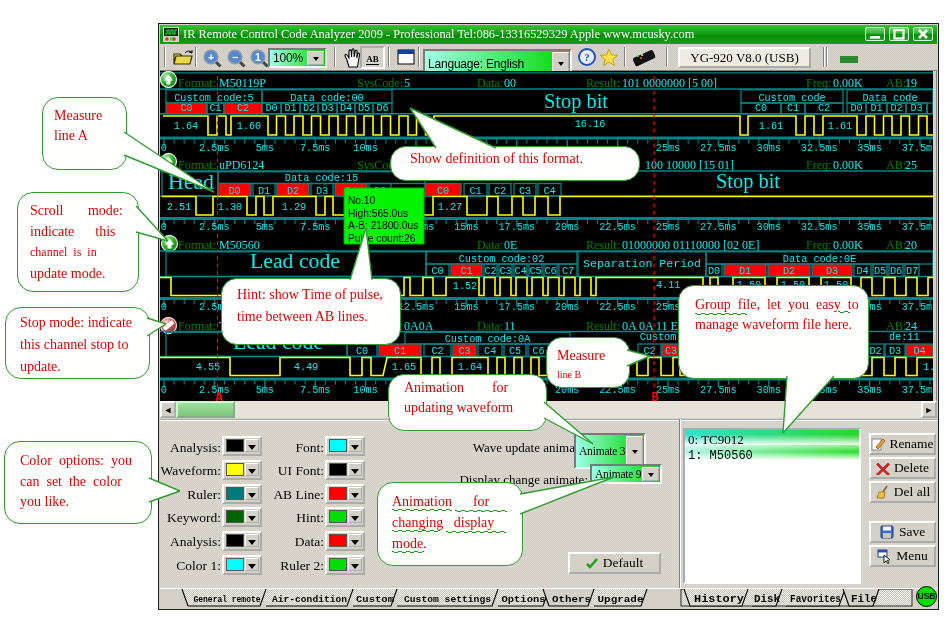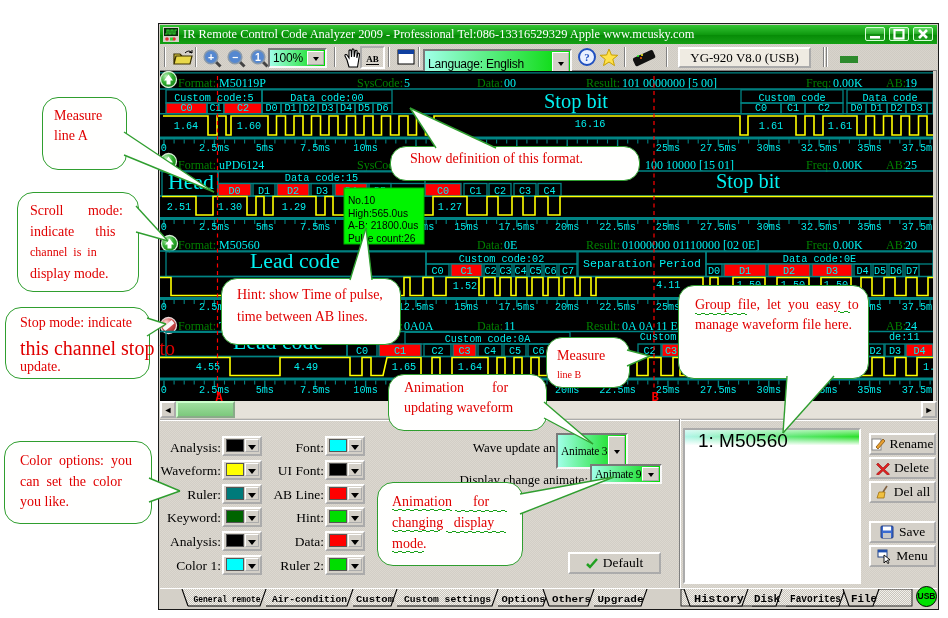--- a/index.html
+++ b/index.html
@@ -814,35 +814,36 @@
     <span class="sw" style="background:#ff0000"></span>
     <span class="swdb"></span>
   </div>
 <div class="clabel" style="left:234px;top:558px">Ruler 2:</div>
 <div class="swbtn" style="left:325px;top:555px">
     <span class="sw" style="background:#00dd00"></span>
     <span class="swdb"></span>
   </div>
 
 <div class="abs" style="left:0;top:440px;width:588px;text-align:right;font-family:'Liberation Serif',serif;font-size:13px;white-space:nowrap">Wave update animate:</div>
-<div class="combo" style="left:556px;top:433px;width:72px;height:36px">
+<div class="combo" style="left:574px;top:433px;width:72px;height:36px">
     <span class="combotext" style="font-family:'Liberation Serif',serif;font-size:11.5px">Animate 3</span>
     <span class="dbtn"></span>
   </div>
 <div class="abs" style="left:0;top:472px;width:588px;text-align:right;font-family:'Liberation Serif',serif;font-size:13px;white-space:nowrap">Display change animate:</div>
 <div class="combo" style="left:590px;top:464px;width:72px;height:20px">
     <span class="combotext" style="font-family:'Liberation Serif',serif;font-size:11.5px">Animate 9</span>
     <span class="dbtn"></span>
   </div>
 <div class="abs" style="left:568px;top:552px;width:93px;height:22px;background:#d4d0c8;border:2px outset #fff;display:flex;align-items:center;justify-content:center;gap:5px;font-family:'Liberation Serif',serif;font-size:13.5px"><svg width="12" height="11">
       <path d="M1 6 L4 9 L11 1" stroke="#20a020" stroke-width="2.5" fill="none"></path>
     </svg>Default</div>
 
 <div class="abs" style="left:683px;top:428px;width:178px;height:156px;background:#fff;border:2px inset #fff">
- <div style="height:15px;background:linear-gradient(90deg,#b0f5e8,#28e028);position:relative"><div style="position:absolute;inset:0;background:linear-gradient(180deg,rgba(255,255,255,0.55) 0%,rgba(255,255,255,0) 45%,rgba(255,255,255,0.95) 100%)"></div><span style="position:relative;font-family:Liberation Sans, sans-serif;font-size:19px;padding-left:13px">1: M50560</span></div>
+ <div style="height:15px;background:linear-gradient(90deg,#2fe3cf,#2bd42b);position:relative"><div style="position:absolute;inset:0;background:linear-gradient(180deg,rgba(255,255,255,0) 30%,rgba(255,255,255,0.95) 100%)"></div><span style="position:relative;font-family:'Liberation Serif',serif;font-size:13px;padding-left:3px">0: TC9012</span></div>
+ <div style="height:15px;background:linear-gradient(90deg,#b0f5e8,#28e028);position:relative"><div style="position:absolute;inset:0;background:linear-gradient(180deg,rgba(255,255,255,0.55) 0%,rgba(255,255,255,0) 45%,rgba(255,255,255,0.95) 100%)"></div><span style="position:relative;font-family:Liberation Mono, monospace;font-size:12px;padding-left:3px">1: M50560</span></div>
 </div>
 <div class="rbtn" style="top:433px"><svg width="14" height="14">
       <rect x="1" y="2" width="9" height="11" fill="#fff" stroke="#888"></rect>
       <path d="M5 10 L12 2 L14 4 L7 12 Z" fill="#e8a030" stroke="#805010" stroke-width="0.8"></path>
     </svg>Rename</div>
 <div class="rbtn" style="top:457px"><svg width="14" height="13">
       <path d="M2 1 L7 6 L12 1 L13.5 2.5 L8.5 7.5 L13.5 12 L12 13.5 L7 8.8 L2 13.5 L0.5 12 L5.5 7.5 L0.5 2.5 Z" fill="#e02020" stroke="#901010" stroke-width="0.6"></path>
     </svg>Delete</div>
 <div class="rbtn" style="top:481px"><svg width="15" height="14">
       <path d="M12 1 L8 7" stroke="#806040" stroke-width="1.6"></path>
@@ -916,29 +917,29 @@
 <div class="btext" style="left:54px;top:127.5px;font-size:14px;z-index:31">line A</div>
 <svg class="abs" style="left:122px;top:130px;z-index:32" width="94" height="64">
     <polygon points="2,2 92,62 2,25" fill="#fffffe"></polygon>
     <line x1="2" y1="2" x2="92" y2="62" stroke="#2f9e2f" stroke-width="1.4"></line>
     <line x1="92" y1="62" x2="2" y2="25" stroke="#2f9e2f" stroke-width="1.4"></line>
   </svg>
 <div class="bubble" style="left:17px;top:192px;width:122px;height:100px;border-radius:16px"></div>
 <div class="btext" style="left:30px;top:203px;font-size:14px;z-index:31">Scroll&nbsp;&nbsp;&nbsp;&nbsp;&nbsp;&nbsp;&nbsp;mode:</div>
 <div class="btext" style="left:30px;top:224px;font-size:14px;z-index:31">indicate&nbsp;&nbsp;&nbsp;&nbsp;&nbsp;&nbsp;this</div>
 <div class="btext" style="left:30px;top:245px;font-size:12px;z-index:31">channel&nbsp;&nbsp;is&nbsp;&nbsp;in</div>
-<div class="btext" style="left:30px;top:266px;font-size:14px;z-index:31">display mode.</div>
+<div class="btext" style="left:30px;top:266px;font-size:14px;z-index:31">update mode.</div>
 <svg class="abs" style="left:134px;top:204px;z-index:32" width="36" height="39">
     <polygon points="2,2 34,37 2,28" fill="#fffffe"></polygon>
     <line x1="2" y1="2" x2="34" y2="37" stroke="#2f9e2f" stroke-width="1.4"></line>
     <line x1="34" y1="37" x2="2" y2="28" stroke="#2f9e2f" stroke-width="1.4"></line>
   </svg>
 <div class="bubble" style="left:5px;top:307px;width:145px;height:72px;border-radius:16px"></div>
 <div class="btext" style="left:20px;top:315px;font-size:14px;z-index:31">Stop mode: indicate</div>
-<div class="btext" style="left:20px;top:337px;font-size:20px;z-index:31">this channel stop to</div>
+<div class="btext" style="left:20px;top:337px;font-size:14px;z-index:31">this channel stop to</div>
 <div class="btext" style="left:20px;top:359px;font-size:14px;z-index:31">update.</div>
 <svg class="abs" style="left:145px;top:316px;z-index:32" width="23" height="22">
     <polygon points="2,2 21,8 2,20" fill="#fffffe"></polygon>
     <line x1="2" y1="2" x2="21" y2="8" stroke="#2f9e2f" stroke-width="1.4"></line>
     <line x1="21" y1="8" x2="2" y2="20" stroke="#2f9e2f" stroke-width="1.4"></line>
   </svg>
 <div class="bubble" style="left:4px;top:441px;width:148px;height:83px;border-radius:16px"></div>
 <div class="btext" style="left:20px;top:453.0px;font-size:14px;z-index:31">Color&nbsp;&nbsp;options:&nbsp;&nbsp;you</div>
 <div class="btext" style="left:20px;top:473.5px;font-size:14px;z-index:31">can&nbsp;&nbsp;set&nbsp;&nbsp;the&nbsp;&nbsp;color</div>
 <div class="btext" style="left:20px;top:494.0px;font-size:14px;z-index:31">you like.</div>

